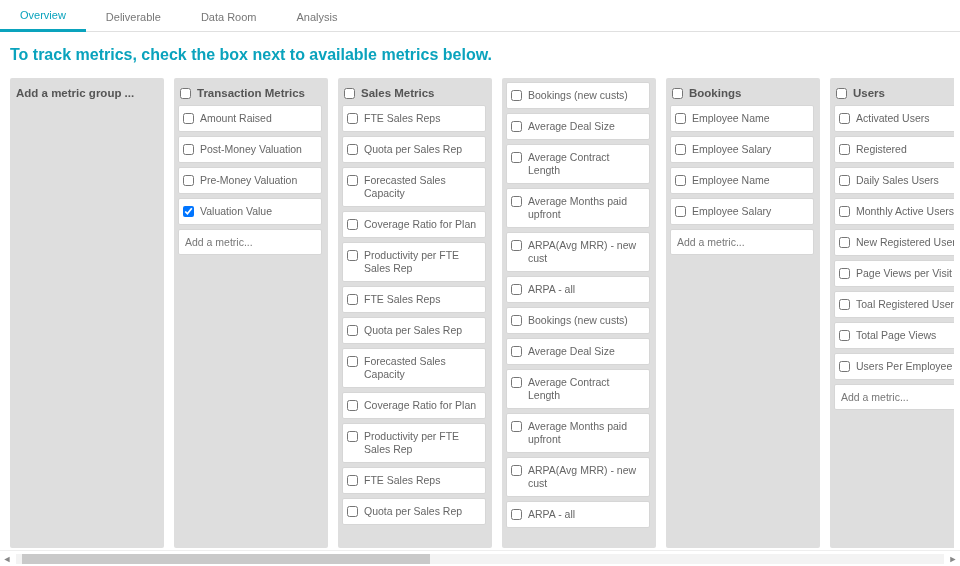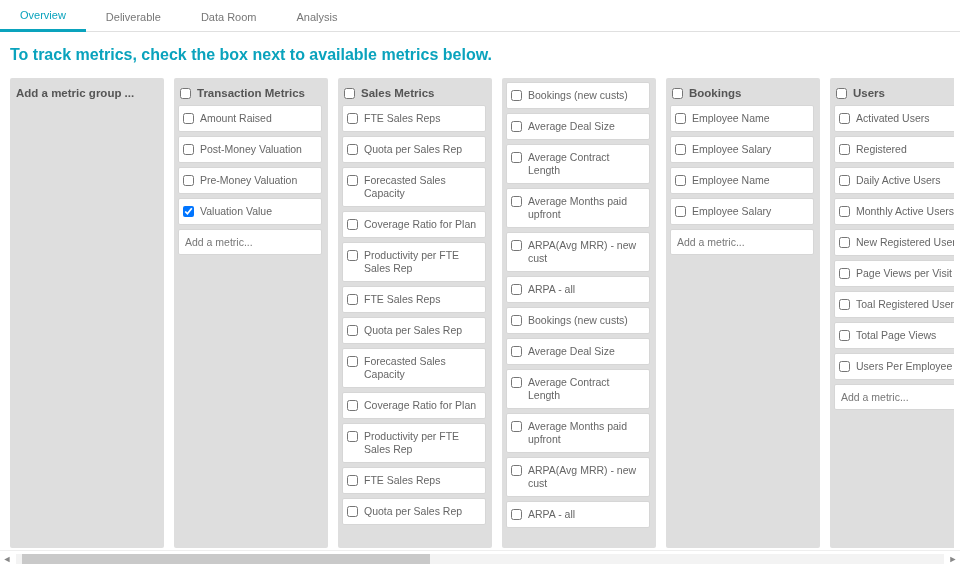--- a/index.html
+++ b/index.html
@@ -228,21 +228,21 @@
           <div class="card">
             <input type="checkbox" class="cb" style="">
             <div class="label">Activated Users</div>
           </div>
           <div class="card">
             <input type="checkbox" class="cb" style="">
             <div class="label">Registered</div>
           </div>
           <div class="card">
             <input type="checkbox" class="cb" style="">
-            <div class="label">Daily Active Users</div>
+            <div class="label">Daily Sales Users</div>
           </div>
           <div class="card">
             <input type="checkbox" class="cb" style="">
             <div class="label">Monthly Active Users</div>
           </div>
           <div class="card">
             <input type="checkbox" class="cb" style="">
             <div class="label">New Registered Users</div>
           </div>
           <div class="card">

